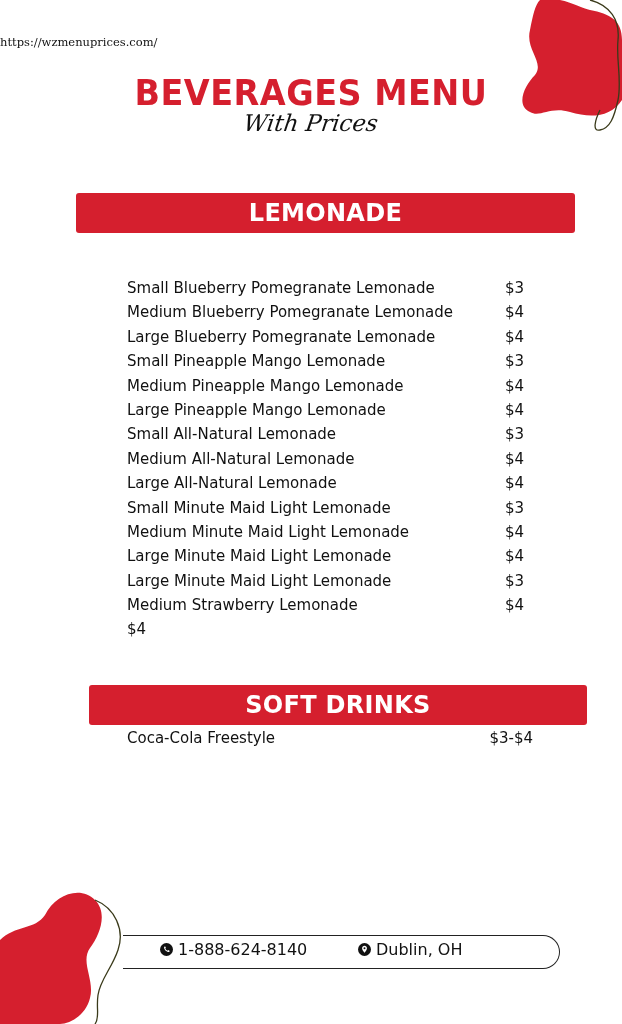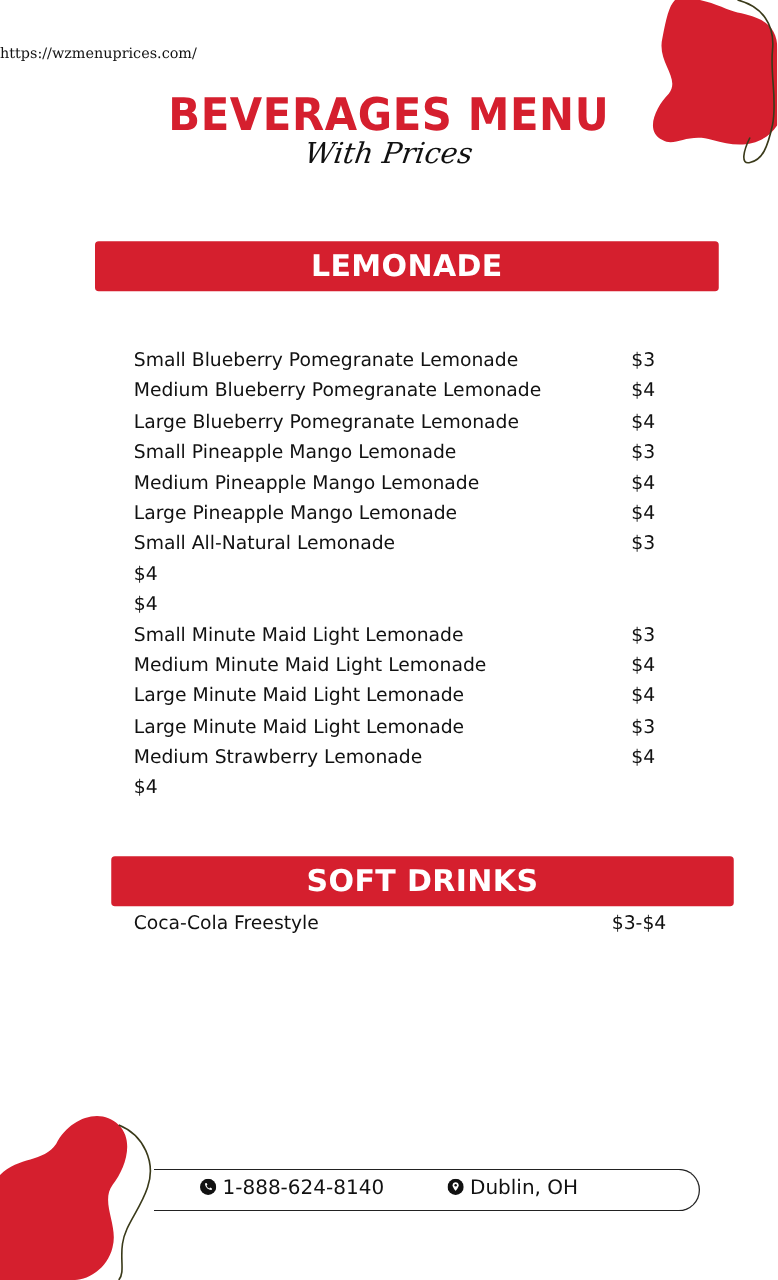--- a/index.html
+++ b/index.html
@@ -20,21 +20,21 @@
 
   .section-bar { position: absolute; height: 40px; background: #d51f2e; border-radius: 3px;
     color: #fff; font-family: "DejaVu Sans", sans-serif; font-weight: bold; font-size: 24px;
     display: flex; align-items: center; justify-content: center; letter-spacing: 0.3px; }
   .bar-lemonade { left: 76px; top: 193px; width: 499px; }
   .bar-soft { left: 89px; top: 685px; width: 498px; }
 
   .list { position: absolute; left: 107px; }
   .list-lemonade { top: 276px; width: 420px; }
   .row { display: flex; justify-content: space-between; height: 24.4px; line-height: 24.4px;
-    font-family: "DejaVu Sans", sans-serif; font-size: 15px; color: #111; }
+    font-family: "DejaVu Sans", sans-serif; font-size: 15px; color: #111; margin-left: 20px; }
   .row .name { white-space: nowrap; }
   .row .price { width: 22px; text-align: left; }
   .list-soft { top: 726px; width: 426px; }
   .list-soft .price { width: auto; }
 
   .footer { position: absolute; left: 123px; top: 935px; width: 437px; height: 34px;
     border: 1.3px solid #222; border-left: none; border-radius: 0 17px 17px 0; }
   .contact { position: absolute; top: 940px; display: flex; align-items: center; gap: 5px;
     font-family: "DejaVu Sans", sans-serif; font-size: 16px; color: #111; background: #fff; padding: 0 4px; }
   .contact.phone { left: 156px; }
@@ -82,23 +82,25 @@
     </div>
   <div class="row">
       <span class="name">Large Pineapple Mango Lemonade</span>
       <span class="price">$4</span>
     </div>
   <div class="row">
       <span class="name">Small All-Natural Lemonade</span>
       <span class="price">$3</span>
     </div>
   <div class="row">
+      <span class="name">Medium All-Natural Lemonade</span>
       <span class="price">$4</span>
     </div>
   <div class="row">
+      <span class="name">Large All-Natural Lemonade</span>
       <span class="price">$4</span>
     </div>
   <div class="row">
       <span class="name">Small Minute Maid Light Lemonade</span>
       <span class="price">$3</span>
     </div>
   <div class="row">
       <span class="name">Medium Minute Maid Light Lemonade</span>
       <span class="price">$4</span>
     </div>

